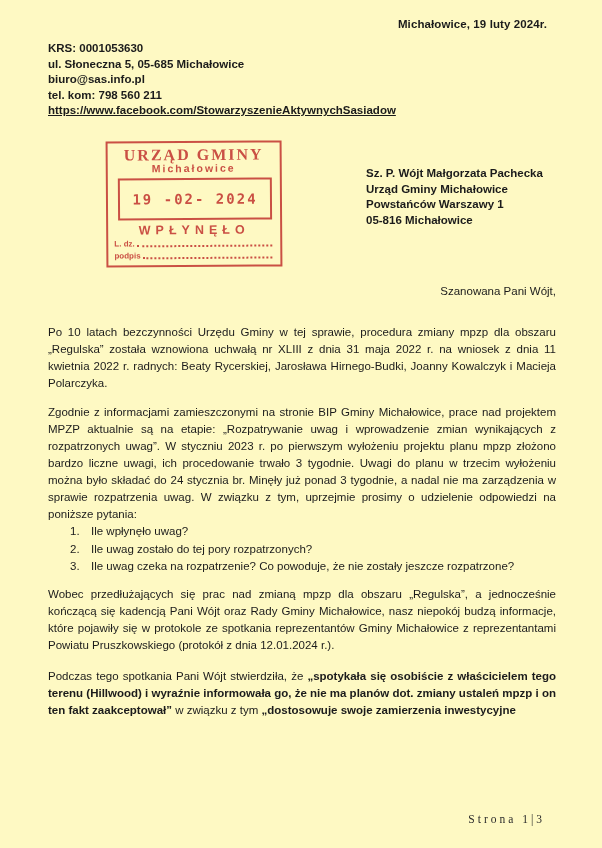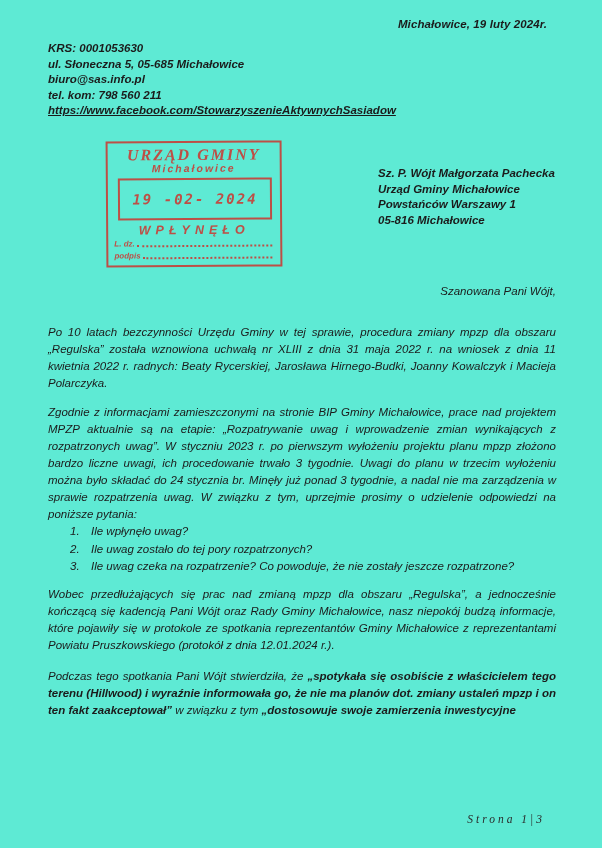--- a/index.html
+++ b/index.html
@@ -4,21 +4,21 @@
 <style>
   * { margin:0; padding:0; box-sizing:border-box; }
   html,body { width:602px; height:848px; }
   body {
     font-family: "Liberation Sans", sans-serif;
     background:#ffffff;
     color:#1b1b1b;
     position:relative;
     overflow:hidden;
   }
-  .page { position:absolute; inset:0; background:#5eead4;font-style:italic; }
+  .page { position:absolute; inset:0; background:#fef9c3; }
 
   
   .date-line {
     position:absolute; top:18px; right:55px;
     font-size:11.5px; font-weight:bold; letter-spacing:.1px;
   }
 
   
   .sender {
     position:absolute; left:48px; top:41px;
@@ -60,21 +60,21 @@
   .stamp-row {
     display:flex; align-items:flex-end;
     font-size:8px; font-weight:bold; line-height:10px; margin-top:2px;
   }
   .stamp-row .leader {
     flex:1; border-bottom:2px dotted #c6423a; margin:0 2px 2px 3px; height:1px;
   }
 
   
   .recipient {
-    position:absolute; left:378px; top:166px;
+    position:absolute; left:366px; top:166px;
     font-size:11.5px; font-weight:bold; line-height:15.5px;
   }
 
   
   .content {
     position:absolute; left:48px; top:283px; width:508px;
     font-size:11.5px; line-height:17px; text-align:justify;
   }
   .salutation { margin-bottom:24px; text-align:right; }
   .content p.para { margin-bottom:12px; }

